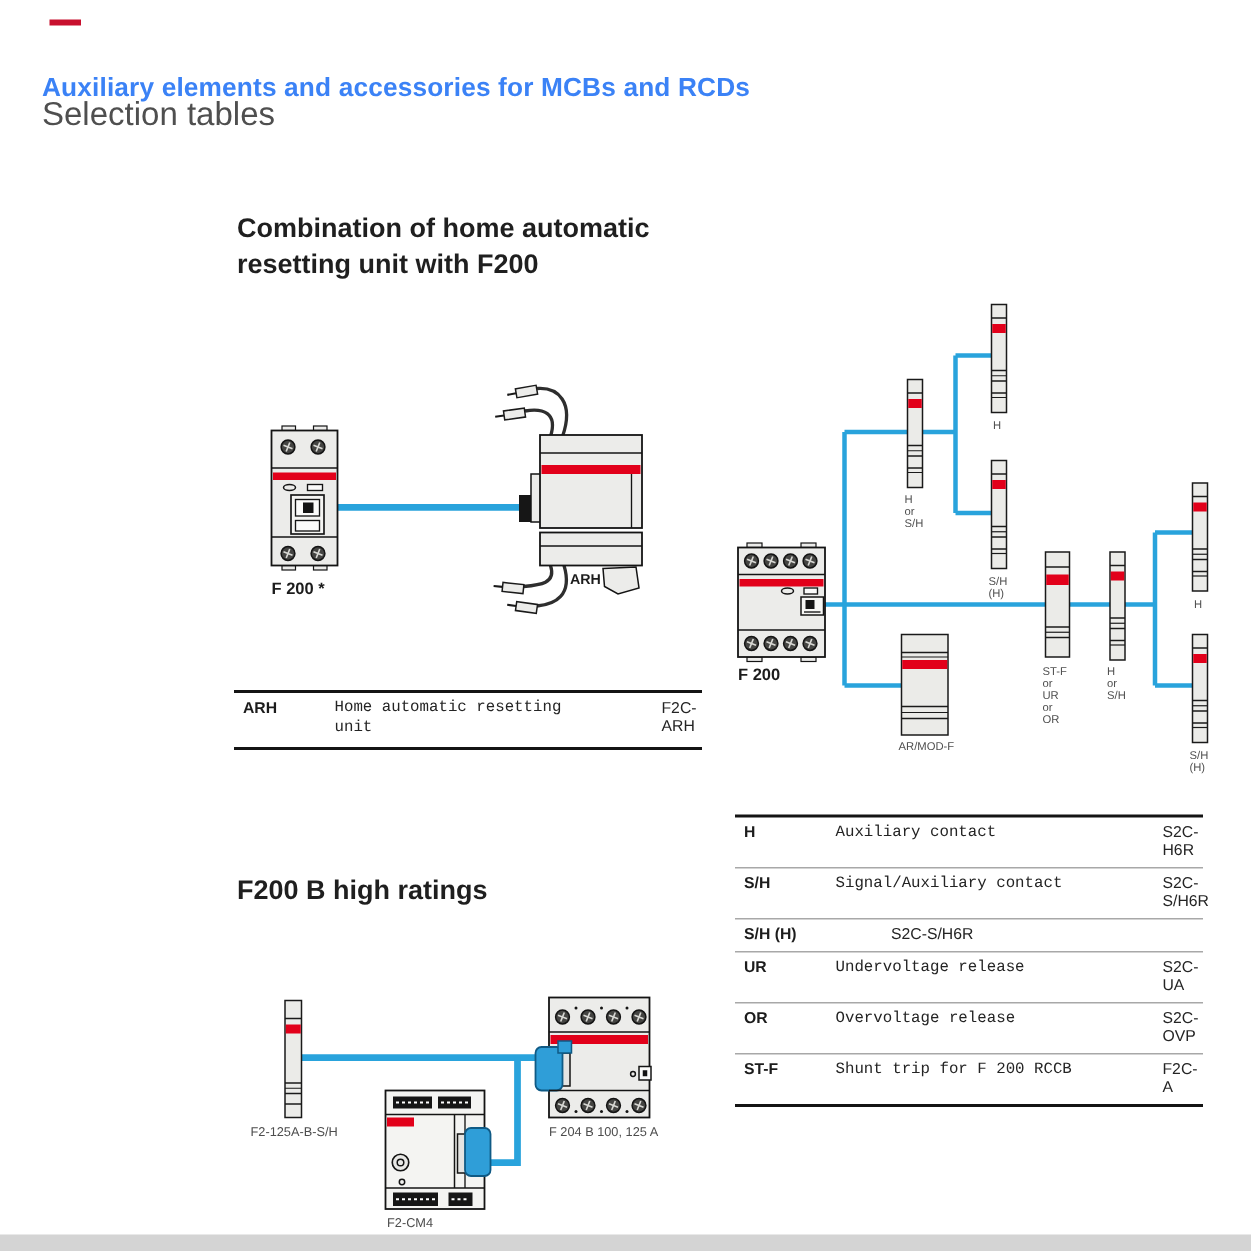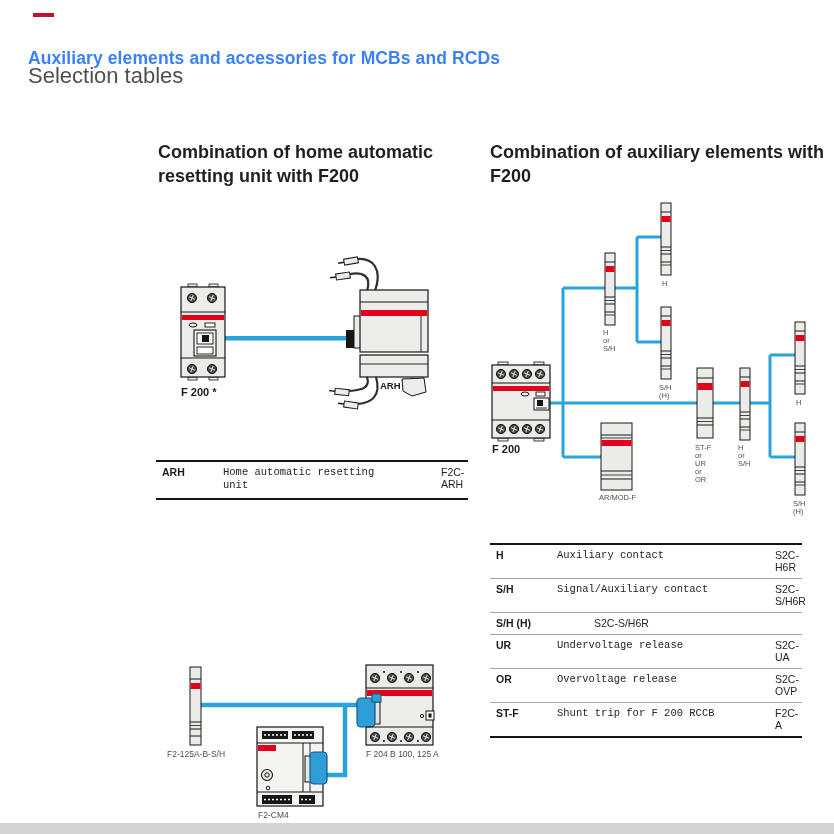--- a/index.html
+++ b/index.html
@@ -41,21 +41,21 @@
 </head>
 <body>
 
 <div id="page">
 
   <div class="abs" id="accent-dash"></div>
   <div class="abs" id="page-title">Auxiliary elements and accessories for MCBs and RCDs</div>
   <div class="abs" id="page-subtitle">Selection tables</div>
 
   <div class="abs sec-heading" id="heading-arh">Combination of home automatic resetting unit with F200</div>
-  <div class="abs sec-heading" id="heading-aux">Combination of auxiliary elements with F200</div>
+  <div class="abs sec-heading" id="heading-hr">F200 B high ratings</div>
 
   <svg width="0" height="0" style="position:absolute" aria-hidden="true">
     <defs>
       <g id="modN">
         <rect x="0" y="0" width="10" height="72" fill="#ebebe8" stroke="#1a1a1a" stroke-width="1"></rect>
         <line x1="0" y1="9" x2="10" y2="9" stroke="#1a1a1a" stroke-width="1"></line>
         <rect x="0.5" y="13" width="9" height="6" fill="#e2001a"></rect>
         <line x1="0" y1="44" x2="10" y2="44" stroke="#1a1a1a" stroke-width="1"></line>
         <line x1="0" y1="47.5" x2="10" y2="47.5" stroke="#1a1a1a" stroke-width="0.8"></line>
         <line x1="0" y1="51" x2="10" y2="51" stroke="#1a1a1a" stroke-width="1"></line>

